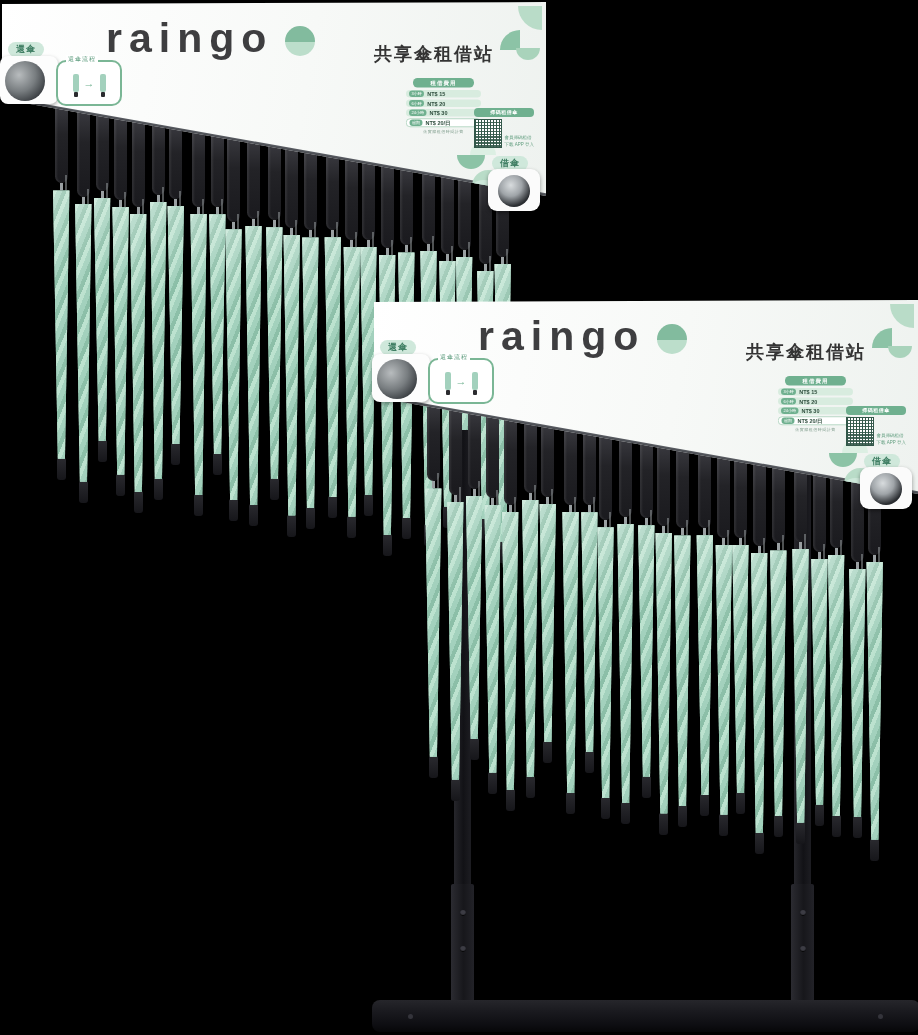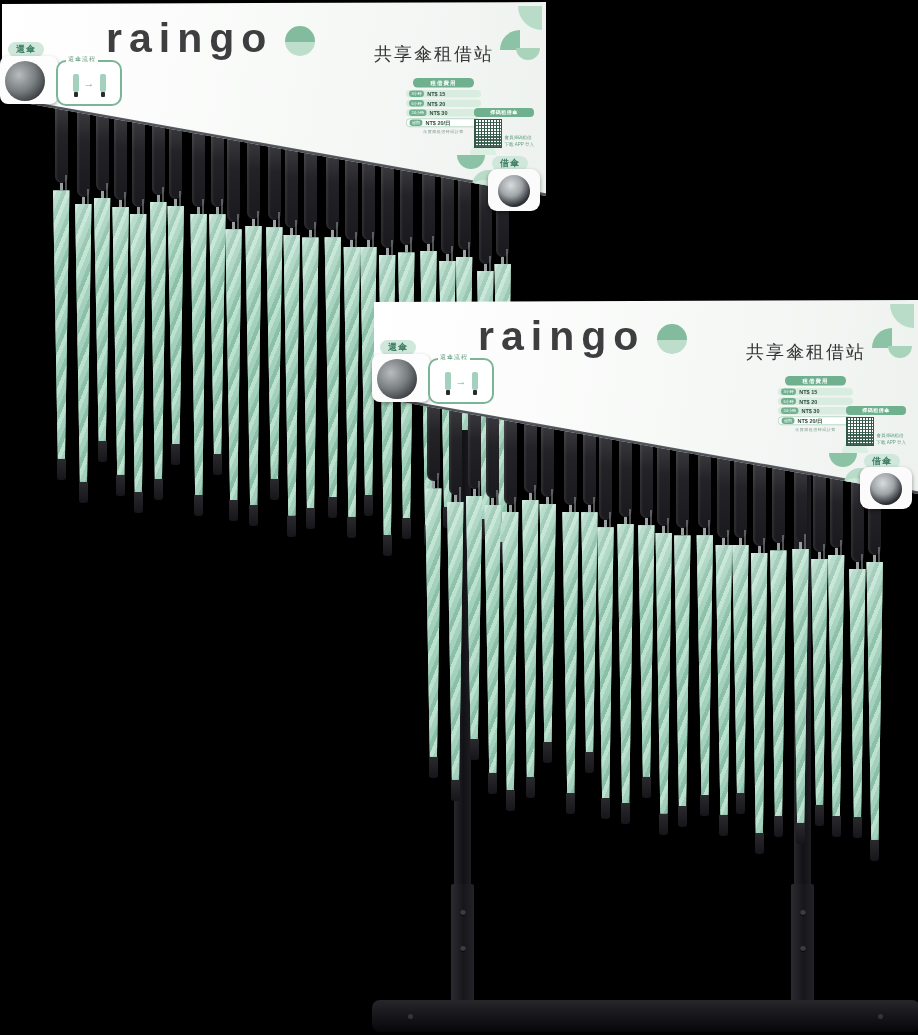--- a/index.html
+++ b/index.html
@@ -10,21 +10,21 @@
   
   .board{position:absolute;left:0;top:0;width:544px;height:194px;z-index:2;
          background:linear-gradient(100deg,#ffffff 0%,#f7f9f7 55%,#eef2ef 100%);
          clip-path:polygon(0 2px,100% 0,100% 100%,0 97px);}
   .rail-edge{position:absolute;left:-8px;top:93px;width:620px;height:6px;
          background:linear-gradient(#5b5e64,#2c2e32);transform:rotate(10.1deg);transform-origin:0 0;}
   .logo-row{position:absolute;left:104px;top:16px;display:flex;align-items:flex-start;}
   .logo{font-size:41px;font-weight:600;letter-spacing:7px;color:#3e3e40;line-height:1;}
   .logo-dot{width:30px;height:30px;border-radius:50%;margin:8px 0 0 12px;
          background:linear-gradient(180deg,#82bb9e 0 55%,#bcdecb 55% 100%);}
-  .title{position:absolute;left:372px;top:40px;font-size:18px;font-weight:normal;
+  .title{position:absolute;left:372px;top:40px;font-size:18px;font-weight:bold;
          letter-spacing:2px;color:#343434;}
   
   .dc{position:absolute;}
   .dc1{left:516px;top:4px;width:24px;height:24px;background:#b9dcc8;border-radius:0 0 0 100%;}
   .dc2{left:498px;top:28px;width:20px;height:20px;background:#8cc3a6;border-radius:100% 0 0 0;}
   .dc3{left:514px;top:46px;width:24px;height:12px;background:#a9d3bb;border-radius:0 0 12px 12px;}
   .dc4{left:468px;top:140px;width:26px;height:13px;background:#dcefe3;border-radius:13px 13px 0 0;}
   .dc5{left:455px;top:153px;width:28px;height:14px;background:#8cc3a6;border-radius:0 0 14px 14px;}
   .dc6{left:470px;top:168px;width:32px;height:16px;background:#b9dcc8;border-radius:16px 16px 0 0;}
   .dc7{left:446px;top:196px;width:46px;height:23px;background:#8fc6ab;border-radius:0 0 23px 23px;}

